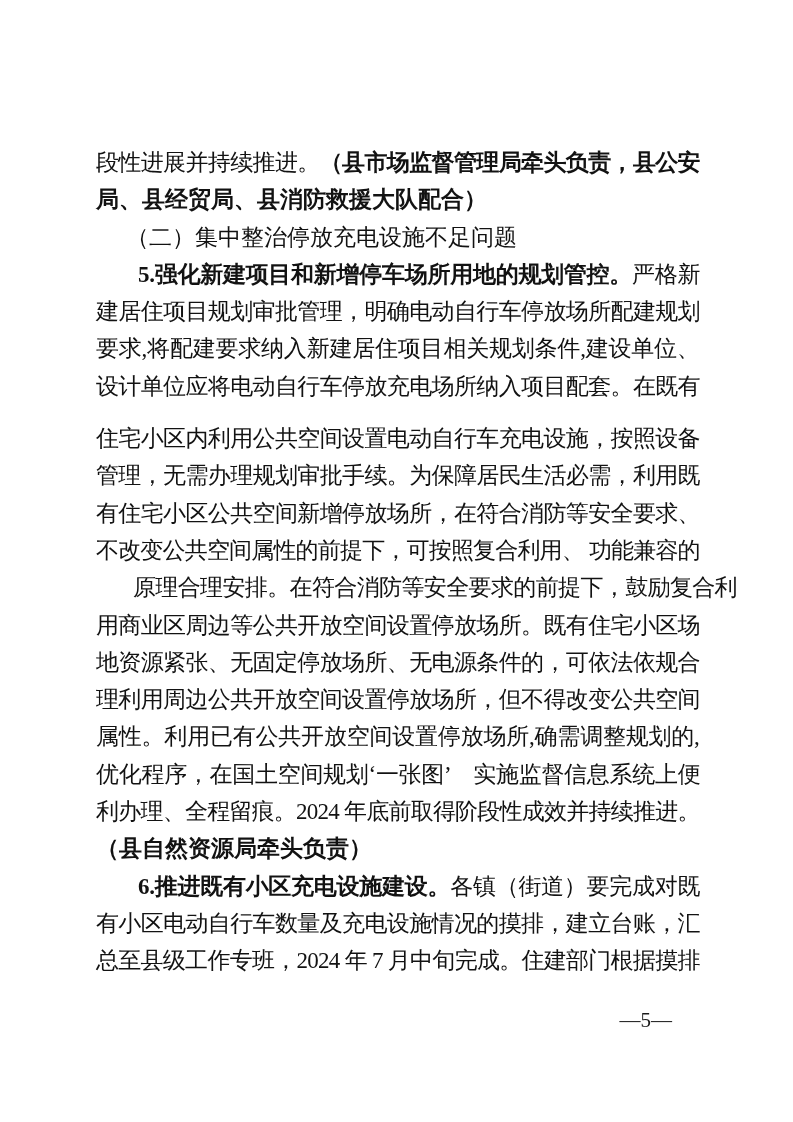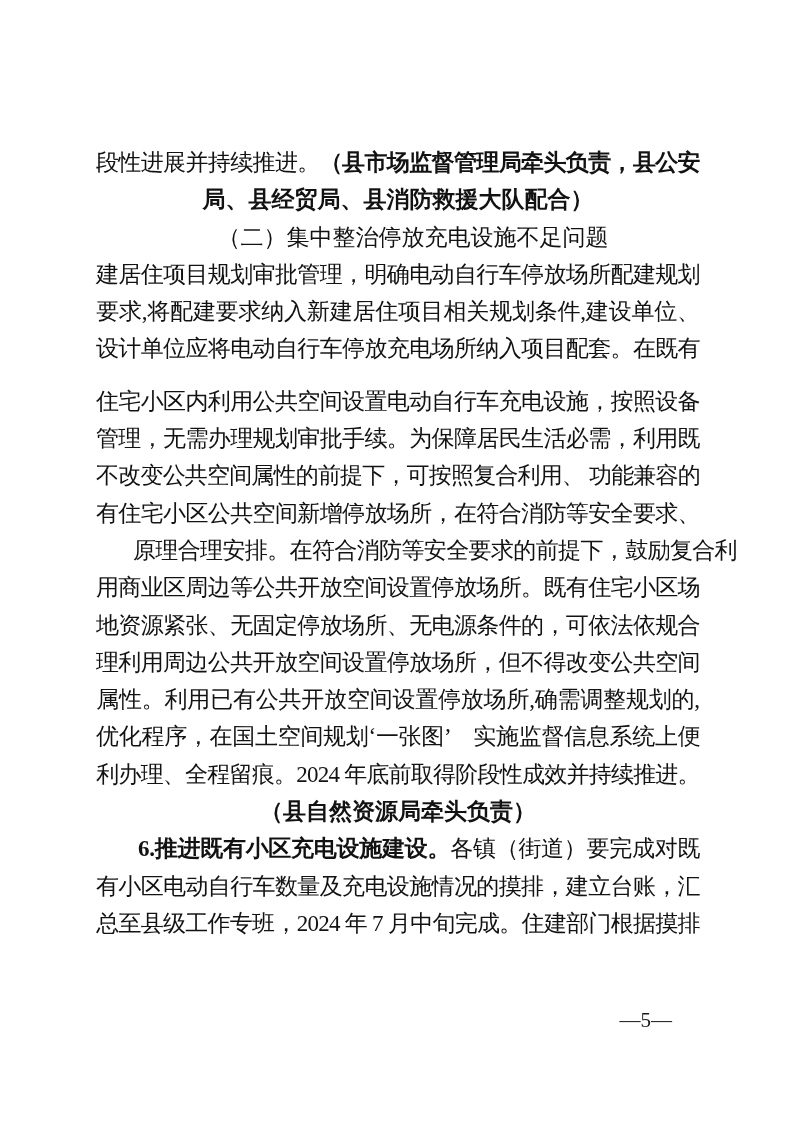--- a/index.html
+++ b/index.html
@@ -8,21 +8,20 @@
     background: #ffffff;
   }
   .page {
     position: relative;
     width: 793px;
     height: 1122px;
     background: #ffffff;
     overflow: hidden;
     font-family: "Liberation Serif", "DejaVu Serif", serif;
     color: #121212;
-    text-align: center;
   }
   .doc-body {
     position: absolute;
     left: 96px;
     top: 144px;
     width: 604px;
   }
   .line {
     height: 37.3px;
     line-height: 37.3px;
@@ -46,27 +45,28 @@
   }
 </style>
 </head>
 <body>
 
 <div class="page">
   <div class="doc-body">
       <div class="line fill" style="letter-spacing: -0.63px;"><span class="seg-n">段性进展并持续推进。</span><span class="seg-b">（县市场监督管理局牵头负责，县公安</span></div>
       <div class="line"><span class="seg-b">局、县经贸局、县消防救援大队配合）</span></div>
       <div class="line indent-head"><span class="seg-k">（二）集中整治停放充电设施不足问题</span></div>
+      <div class="line indent-num fill" style="letter-spacing: -0.27px;"><span class="seg-b">5.强化新建项目和新增停车场所用地的规划管控。</span><span class="seg-n">严格新</span></div>
       <div class="line fill" style="letter-spacing: -0.63px;"><span class="seg-n">建居住项目规划审批管理，明确电动自行车停放场所配建规划</span></div>
       <div class="line fill" style="letter-spacing: -0.21px;"><span class="seg-n">要求,将配建要求纳入新建居住项目相关规划条件,建设单位、</span></div>
       <div class="line fill" style="letter-spacing: -0.63px;"><span class="seg-n">设计单位应将电动自行车停放充电场所纳入项目配套。在既有</span></div>
       <div class="line fill" style="letter-spacing: -0.63px; margin-top: 15px;"><span class="seg-n">住宅小区内利用公共空间设置电动自行车充电设施，按照设备</span></div>
       <div class="line fill" style="letter-spacing: -0.63px;"><span class="seg-n">管理，无需办理规划审批手续。为保障居民生活必需，利用既</span></div>
+      <div class="line fill" style="letter-spacing: -0.63px;"><span class="seg-n">有住宅小区公共空间新增停放场所，在符合消防等安全要求、</span></div>
       <div class="line fill" style="letter-spacing: -0.82px;"><span class="seg-n">不改变公共空间属性的前提下，可按照复合利用、 功能兼容的</span></div>
-      <div class="line fill" style="letter-spacing: -0.63px;"><span class="seg-n">有住宅小区公共空间新增停放场所，在符合消防等安全要求、</span></div>
       <div class="line fill" style="letter-spacing: -0.63px; margin-left: 37px;"><span class="seg-n">原理合理安排。在符合消防等安全要求的前提下，鼓励复合利</span></div>
       <div class="line fill" style="letter-spacing: -0.63px;"><span class="seg-n">用商业区周边等公共开放空间设置停放场所。既有住宅小区场</span></div>
       <div class="line fill" style="letter-spacing: -0.63px;"><span class="seg-n">地资源紧张、无固定停放场所、无电源条件的，可依法依规合</span></div>
       <div class="line fill" style="letter-spacing: -0.63px;"><span class="seg-n">理利用周边公共开放空间设置停放场所，但不得改变公共空间</span></div>
       <div class="line fill" style="letter-spacing: -0.21px;"><span class="seg-n">属性。利用已有公共开放空间设置停放场所,确需调整规划的,</span></div>
       <div class="line fill" style="letter-spacing: -0.29px;"><span class="seg-n">优化程序，在国土空间规划‘一张图’　实施监督信息系统上便</span></div>
       <div class="line fill" style="letter-spacing: -0.77px;"><span class="seg-n">利办理、全程留痕。2024 年底前取得阶段性成效并持续推进。</span></div>
       <div class="line"><span class="seg-b">（县自然资源局牵头负责）</span></div>
       <div class="line indent-num fill" style="letter-spacing: -0.27px;"><span class="seg-b">6.推进既有小区充电设施建设。</span><span class="seg-n">各镇（街道）要完成对既</span></div>
       <div class="line fill" style="letter-spacing: -0.63px;"><span class="seg-n">有小区电动自行车数量及充电设施情况的摸排，建立台账，汇</span></div>

